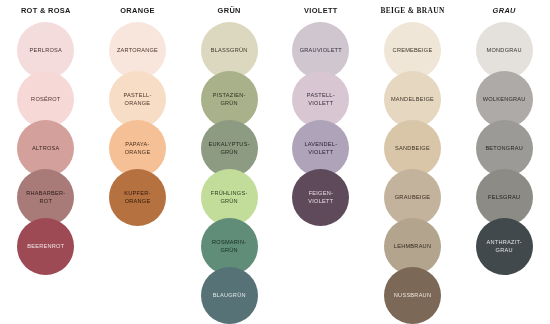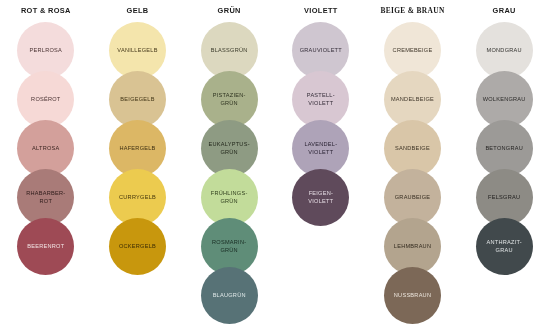--- a/index.html
+++ b/index.html
@@ -99,37 +99,38 @@
             <div class="swatch-label" style="color: rgb(46, 27, 26);">RHABARBER-
 ROT</div>
           </div>
           <div class="swatch" style="background: rgb(158, 74, 85);">
             <div class="swatch-label" style="color: rgb(242, 228, 228);">BEERENROT</div>
           </div>
           <div class="swatch-spacer"></div>
         </div>
       </div>
       <div class="color-column">
-        <div class="column-title" style="color: rgb(27, 27, 27);">GELB</div>
-        <div class="swatch-stack">
-          <div class="swatch" style="background: rgb(244, 229, 172);">
-            <div class="swatch-label" style="color: rgb(69, 56, 26);">VANILLEGELB</div>
-          </div>
-          <div class="swatch" style="background: rgb(217, 195, 147);">
-            <div class="swatch-label" style="color: rgb(65, 53, 22);">BEIGEGELB</div>
-          </div>
-          <div class="swatch" style="background: rgb(220, 183, 101);">
-            <div class="swatch-label" style="color: rgb(63, 48, 18);">HAFERGELB</div>
-          </div>
-          <div class="swatch" style="background: rgb(236, 203, 79);">
-            <div class="swatch-label" style="color: rgb(68, 54, 12);">CURRYGELB</div>
-          </div>
-          <div class="swatch" style="background: rgb(200, 151, 13);">
-            <div class="swatch-label" style="color: rgb(59, 44, 5);">OCKERGELB</div>
-          </div>
+        <div class="column-title" style="color: rgb(27, 27, 27);">ORANGE</div>
+        <div class="swatch-stack">
+          <div class="swatch" style="background: rgb(248, 230, 220);">
+            <div class="swatch-label" style="color: rgb(74, 53, 41);">ZARTORANGE</div>
+          </div>
+          <div class="swatch" style="background: rgb(248, 221, 198);">
+            <div class="swatch-label" style="color: rgb(74, 53, 41);">PASTELL-
+ORANGE</div>
+          </div>
+          <div class="swatch" style="background: rgb(246, 192, 150);">
+            <div class="swatch-label" style="color: rgb(72, 48, 28);">PAPAYA-
+ORANGE</div>
+          </div>
+          <div class="swatch" style="background: rgb(181, 113, 63);">
+            <div class="swatch-label" style="color: rgb(51, 25, 10);">KUPFER-
+ORANGE</div>
+          </div>
+          <div class="swatch-spacer"></div>
           <div class="swatch-spacer"></div>
         </div>
       </div>
       <div class="color-column">
         <div class="column-title" style="color: rgb(27, 27, 27);">GRÜN</div>
         <div class="swatch-stack">
           <div class="swatch" style="background: rgb(220, 216, 191);">
             <div class="swatch-label" style="color: rgb(58, 58, 42);">BLASSGRÜN</div>
           </div>
           <div class="swatch" style="background: rgb(169, 177, 139);">
@@ -192,21 +193,21 @@
           </div>
           <div class="swatch" style="background: rgb(179, 164, 142);">
             <div class="swatch-label" style="color: rgb(51, 42, 30);">LEHMBRAUN</div>
           </div>
           <div class="swatch" style="background: rgb(124, 104, 87);">
             <div class="swatch-label" style="color: rgb(236, 229, 220);">NUSSBRAUN</div>
           </div>
         </div>
       </div>
       <div class="color-column">
-        <div class="column-title" style="color: rgb(27, 27, 27);">GRAU</div>
+        <div class="column-title" style="color: rgb(27, 27, 27); font-style: italic;">GRAU</div>
         <div class="swatch-stack">
           <div class="swatch" style="background: rgb(228, 225, 221);">
             <div class="swatch-label" style="color: rgb(51, 50, 47);">MONDGRAU</div>
           </div>
           <div class="swatch" style="background: rgb(173, 170, 168);">
             <div class="swatch-label" style="color: rgb(43, 42, 41);">WOLKENGRAU</div>
           </div>
           <div class="swatch" style="background: rgb(156, 154, 151);">
             <div class="swatch-label" style="color: rgb(38, 37, 36);">BETONGRAU</div>
           </div>

